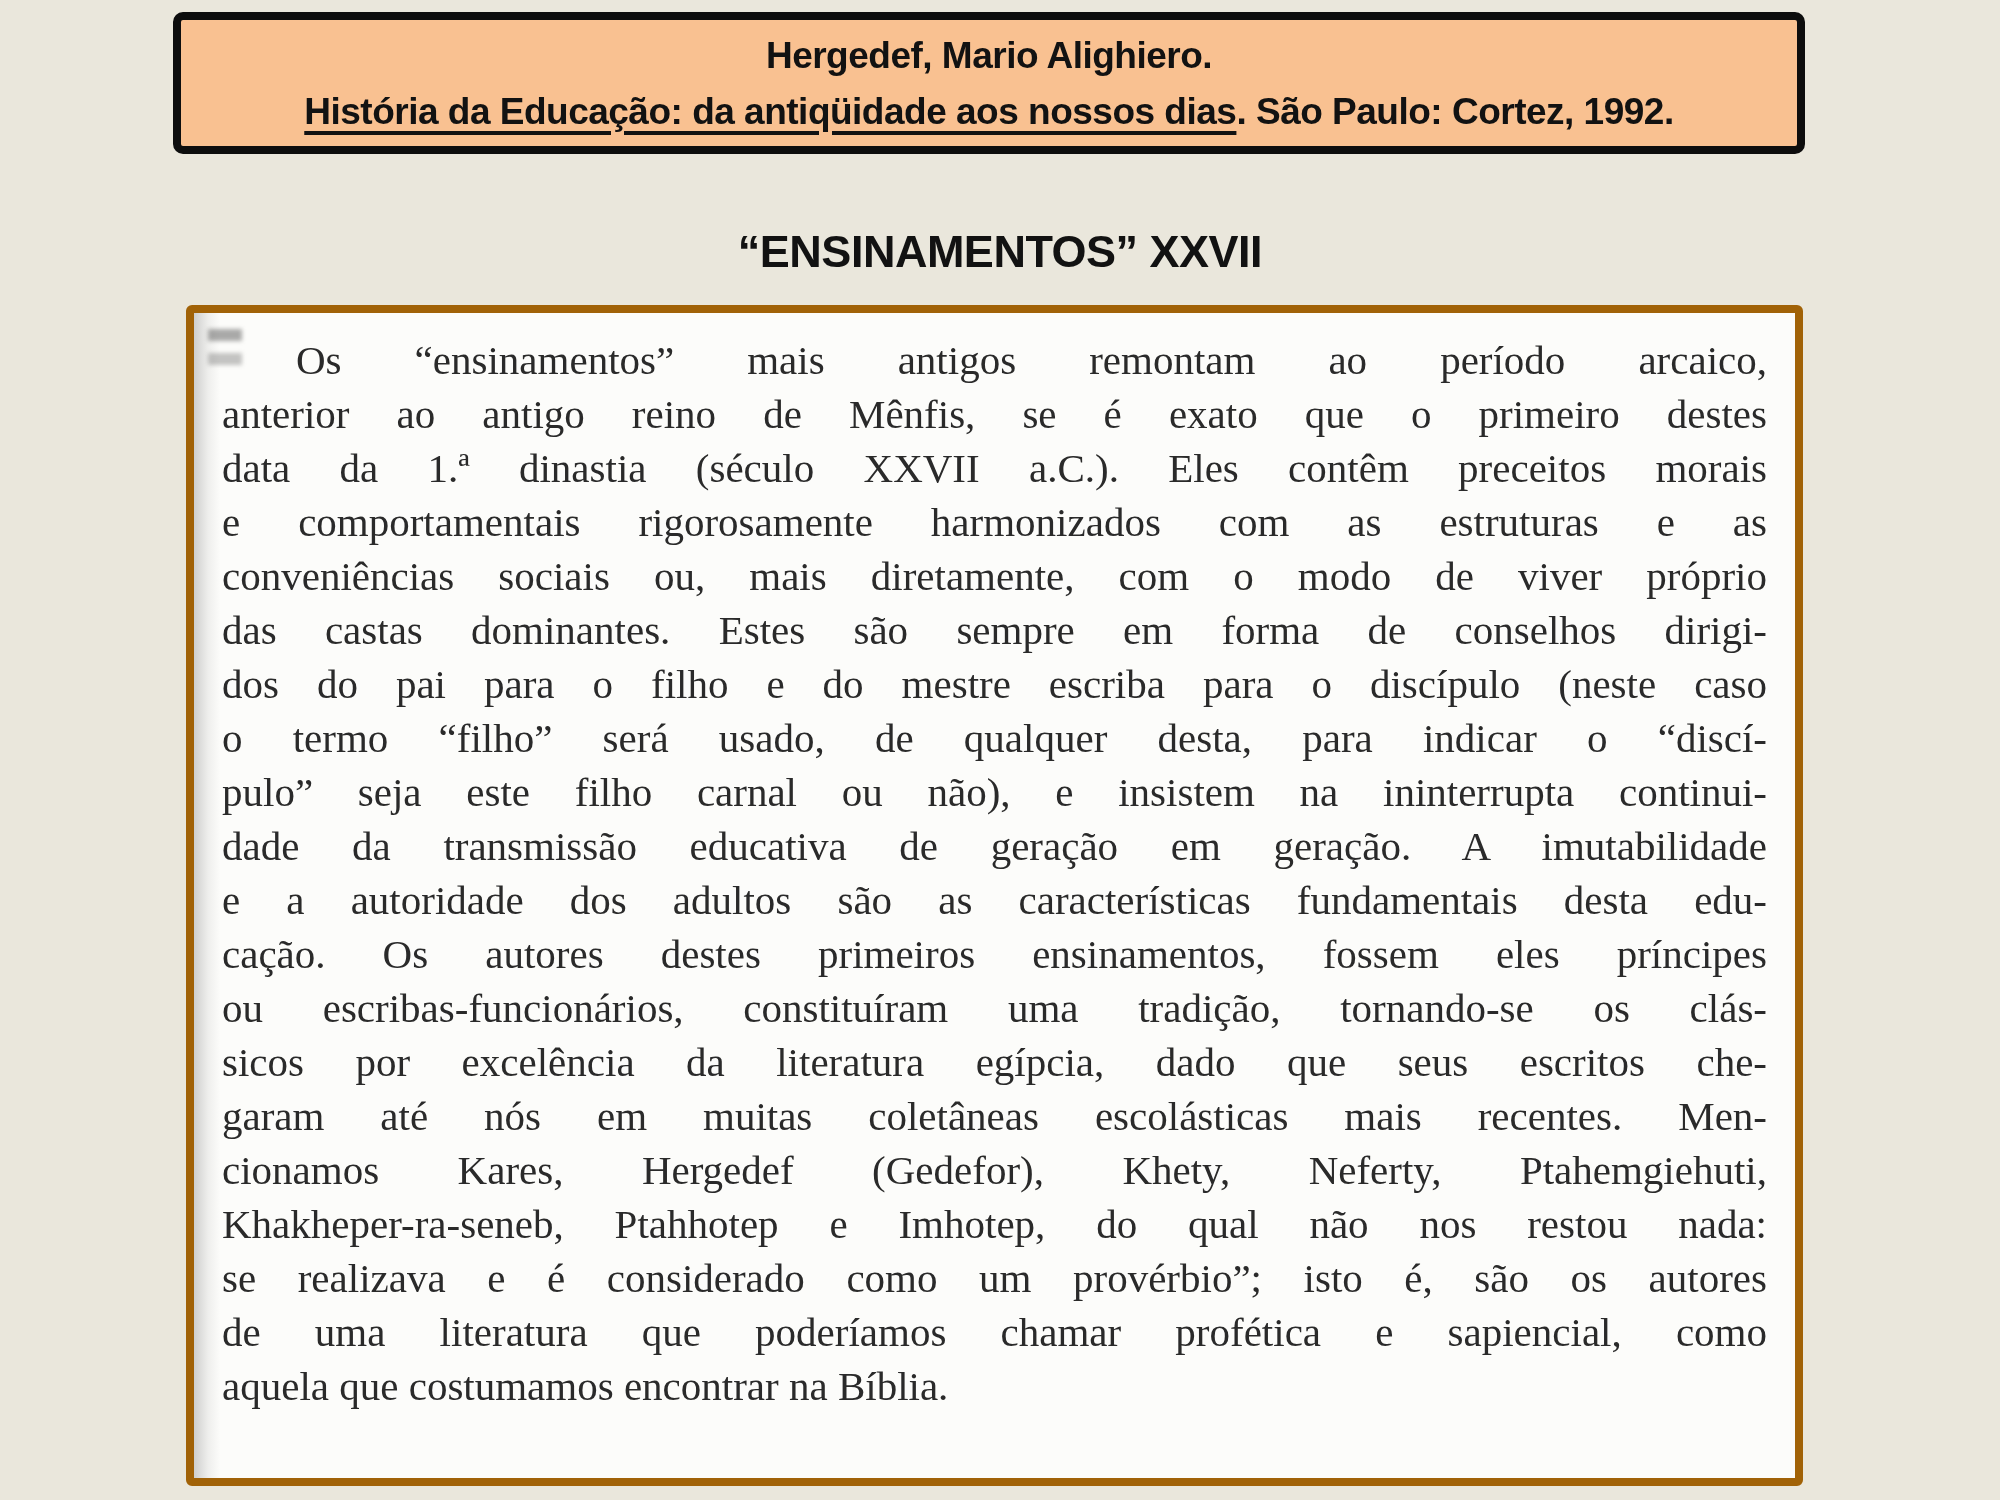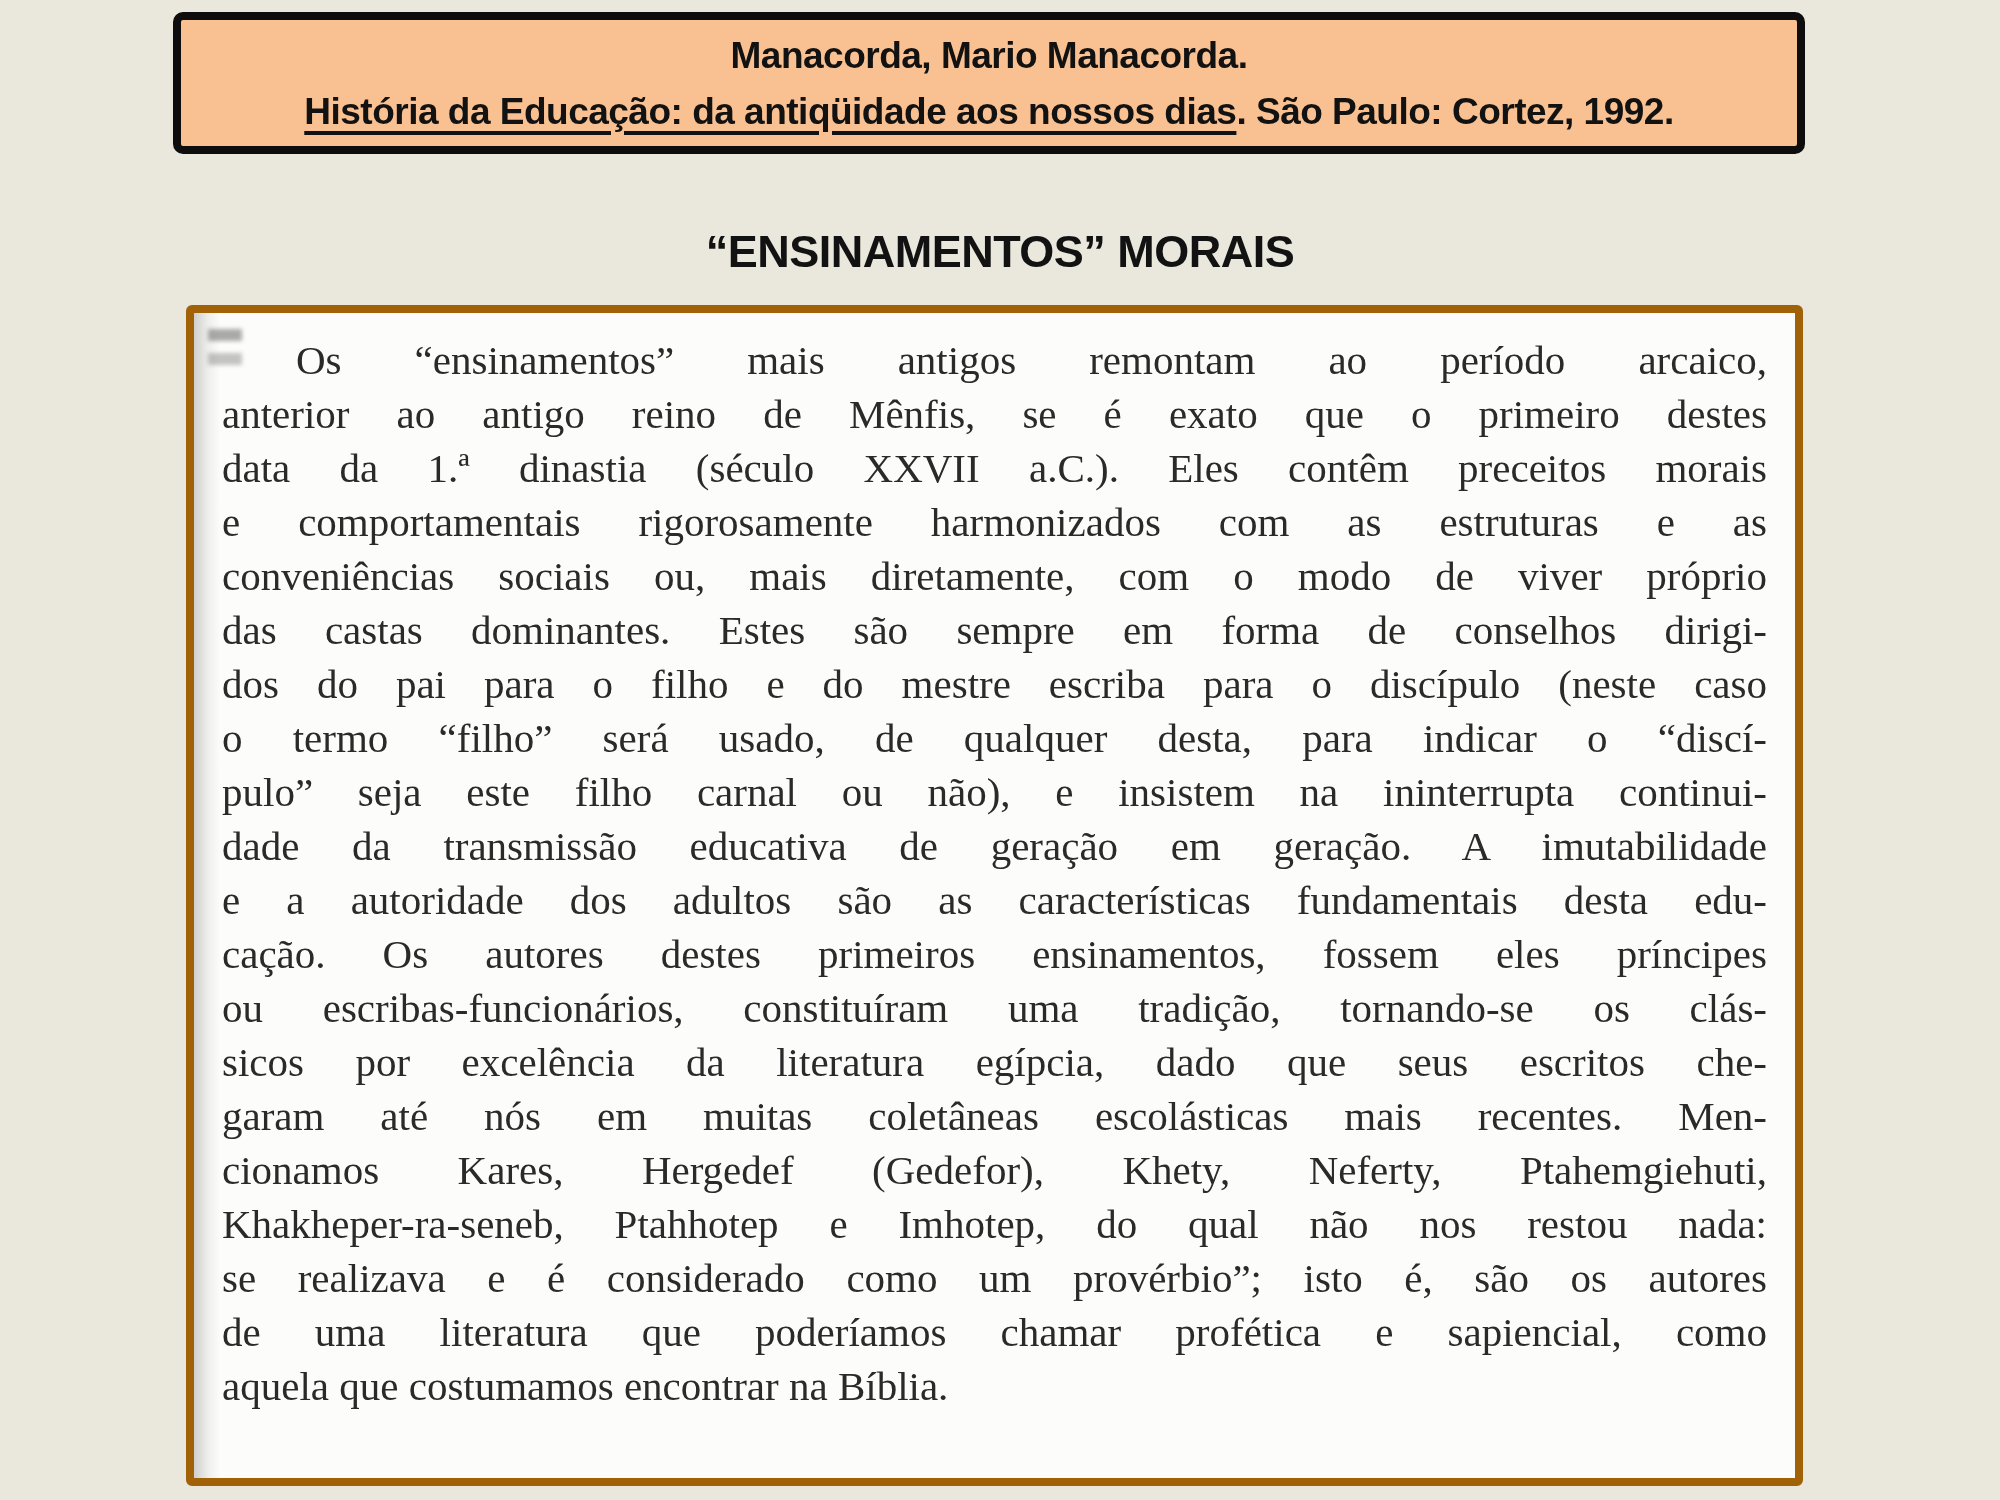--- a/index.html
+++ b/index.html
@@ -94,28 +94,28 @@
   .excerpt-line.first { text-indent: 74px; }
   .excerpt-line.last  { text-align-last: left; }
 </style>
 </head>
 <body>
 
 <div>
 
   <div class="citation-box">
     <div class="citation-line">
-      <span>Manacorda, Mario Manacorda.</span>
+      <span>Hergedef, Mario Alighiero.</span>
     </div>
     <div class="citation-line">
       <span class="citation-underline">História da Educação: da antiqüidade aos nossos dias</span><span>. São Paulo: Cortez, 1992.</span>
     </div>
   </div>
 
-  <div class="section-title">“ENSINAMENTOS” MORAIS</div>
+  <div class="section-title">“ENSINAMENTOS” XXVII</div>
 
   <div class="scan-frame">
     <div class="scan-gutter"></div>
     <div class="scan-smudge"></div>
     <div class="scan-text">
       <div class="excerpt-line first">Os “ensinamentos” mais antigos remontam ao período arcaico,</div>
       <div class="excerpt-line">anterior ao antigo reino de Mênfis, se é exato que o primeiro destes</div>
       <div class="excerpt-line">data da 1.ª dinastia (século XXVII a.C.). Eles contêm preceitos morais</div>
       <div class="excerpt-line">e comportamentais rigorosamente harmonizados com as estruturas e as</div>
       <div class="excerpt-line">conveniências sociais ou, mais diretamente, com o modo de viver próprio</div>

